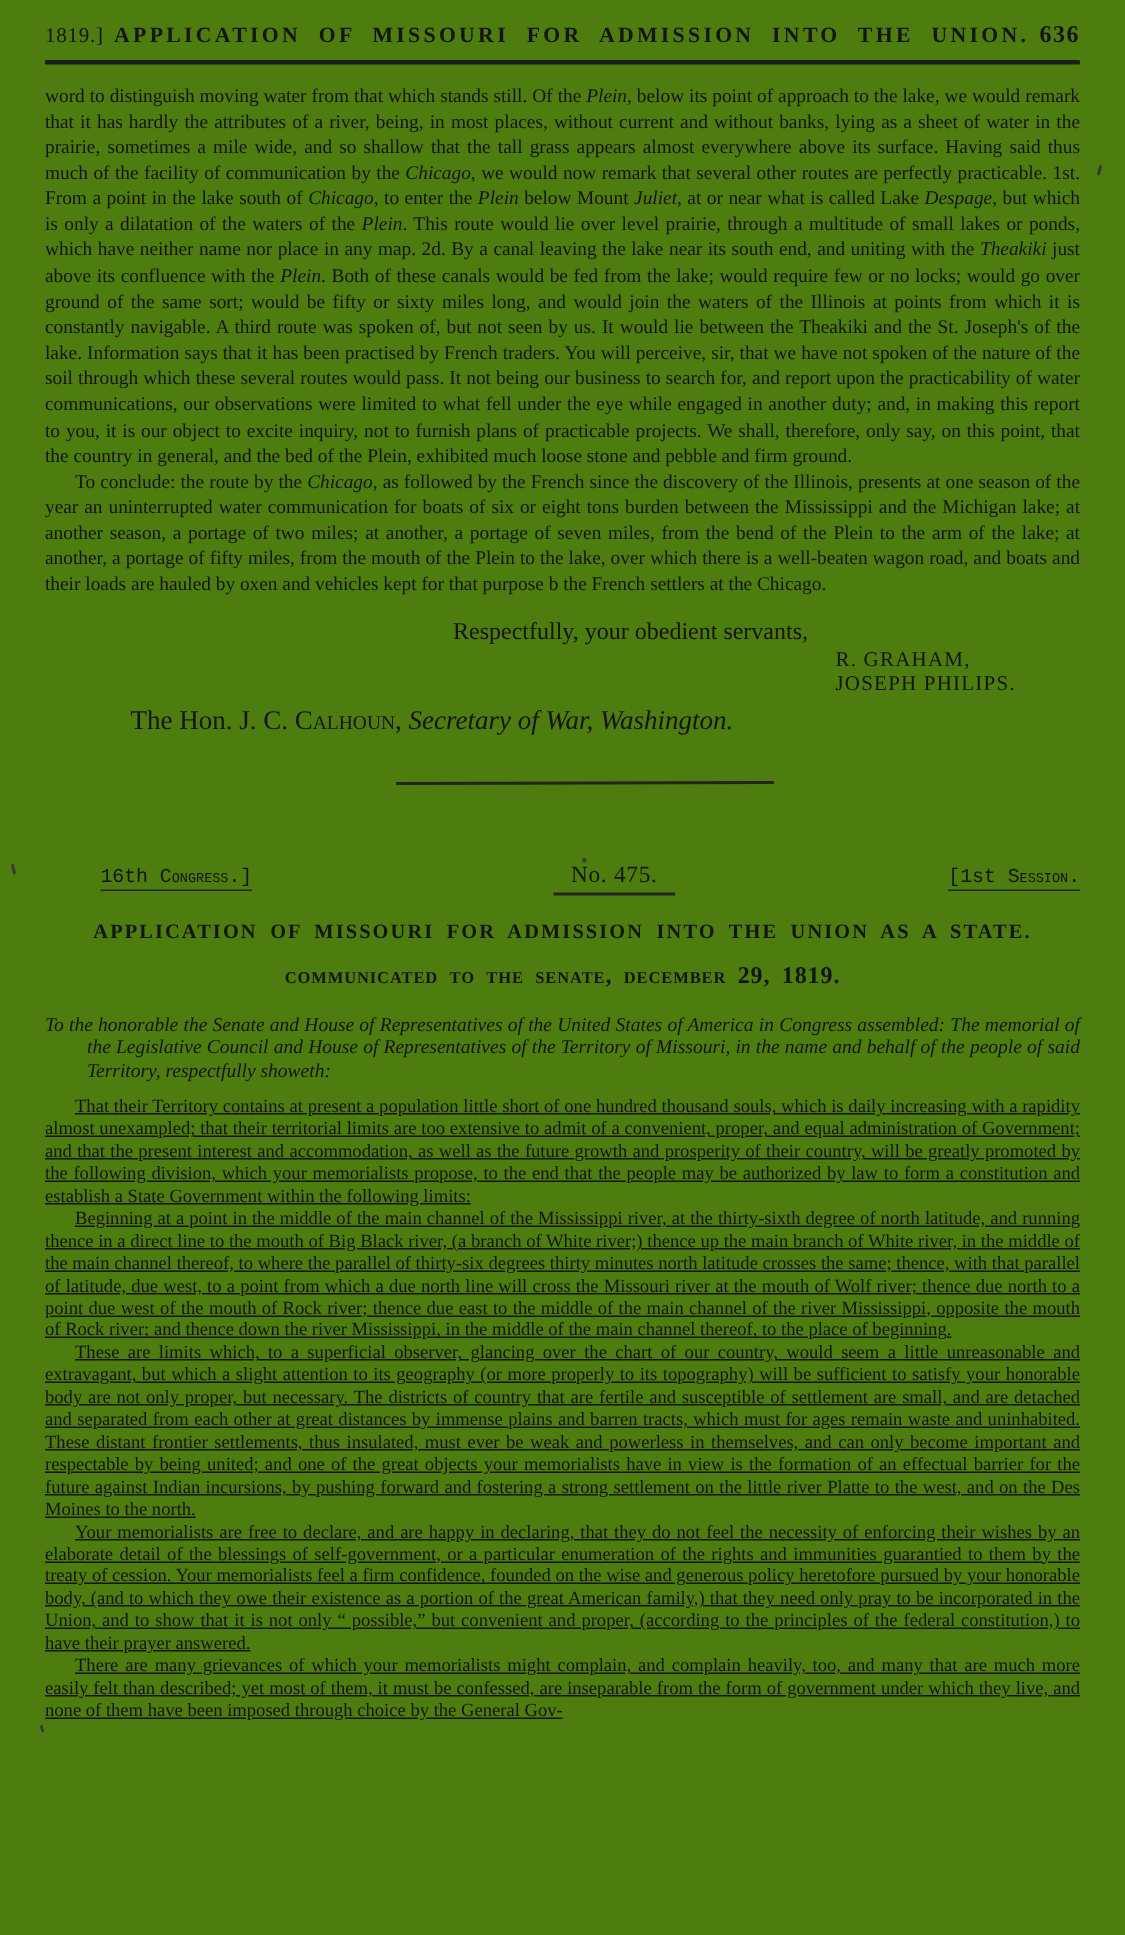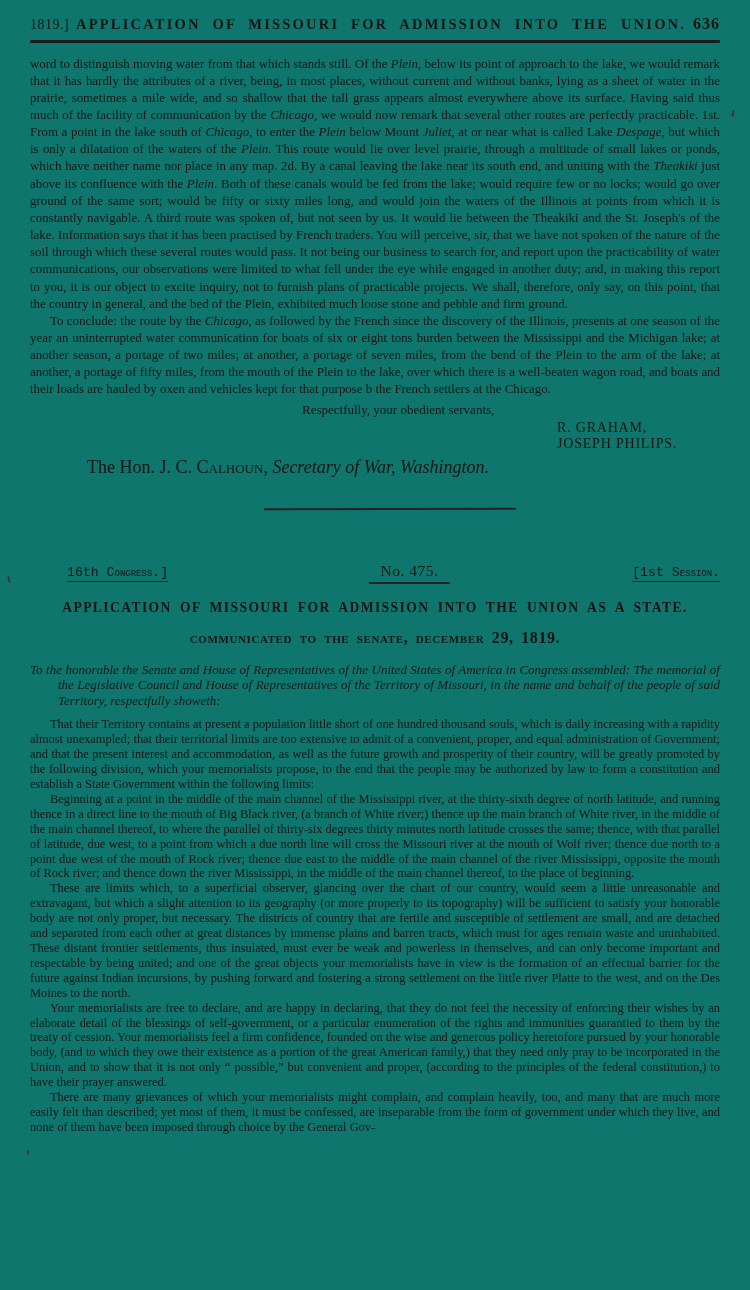--- a/index.html
+++ b/index.html
@@ -1,20 +1,20 @@
 <!DOCTYPE html>
 <html><head>
 <meta charset="utf-8">
 <style>
   html,body{margin:0;padding:0;background:#e8e8e4;}
   .page{
     position:relative;
     width:750px;height:1290px;
     margin:0 auto;
-    background:#0f766e;
+    background:#4d7c0f;
     color:#151413;
     font-family:"Liberation Serif","DejaVu Serif",serif;
     overflow:hidden;
     box-sizing:border-box;
   }
   .content{padding:15px 30px 0 30px;}
 
   
   .header-row{display:flex;align-items:baseline;justify-content:space-between;}
   .header-year{font-size:14px;letter-spacing:.5px;}
@@ -26,21 +26,21 @@
   .header-page{font-size:16px;font-weight:bold;letter-spacing:1px;}
   .top-rule{margin-top:7px;height:2.5px;background:#1c1b1a;border-radius:1px;}
 
   
   .letter-block{margin-top:13px;}
   .letter-block p{
     margin:0;font-size:12.9px;line-height:17.15px;
     text-align:justify;text-indent:20px;
   }
   .letter-block p:first-child{text-indent:0;}
-  .closing{margin-top:3px;padding-left:272px;font-size:13px;}
+  .closing{margin-top:14px;padding-left:272px;font-size:16px;}
   .signatures{margin-left:527px;margin-top:2px;font-size:14px;line-height:16px;letter-spacing:.8px;}
   .addressee{margin-top:5px;padding-left:57px;font-size:18px;}
 
   .section-rule{
     margin:30px auto 0 auto;width:252px;height:2px;background:#242322;
     transform:translateX(15px) rotate(-.15deg);
   }
 
   
   .congress-row{margin-top:52px;display:flex;align-items:baseline;font-size:13.2px;}
@@ -66,21 +66,21 @@
     font-size:16px;font-weight:bold;
     font-variant:small-caps;
     letter-spacing:.6px;word-spacing:3px;
   }
   .salutation{
     margin-top:15px;
     font-size:13px;line-height:15.6px;
     text-align:justify;
     padding-left:28px;text-indent:-28px;
   }
-  .doc-paras{margin-top:9px;}
+  .doc-paras{margin-top:9px;text-decoration:underline;}
   .doc-paras p{
     margin:0;font-size:12.4px;line-height:14.9px;
     text-align:justify;text-indent:20px;
   }
 
   .seg-i{font-style:italic;}
   .seg-sc{font-variant:small-caps;}
 
   
   .scan-mark{position:absolute;background:#3a3936;}

